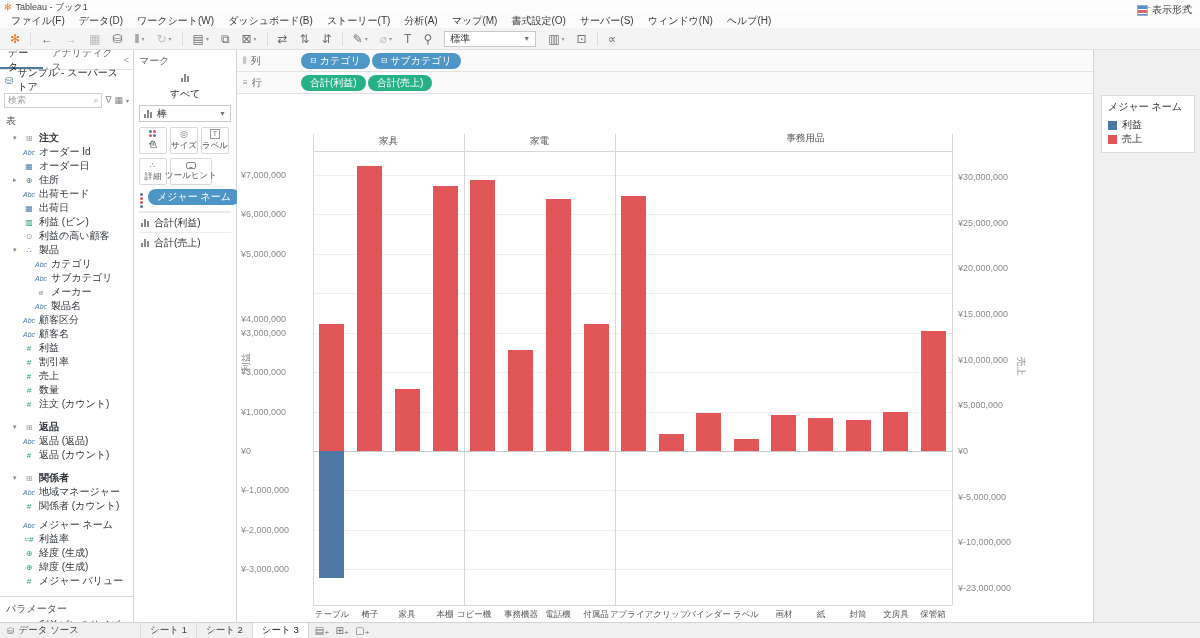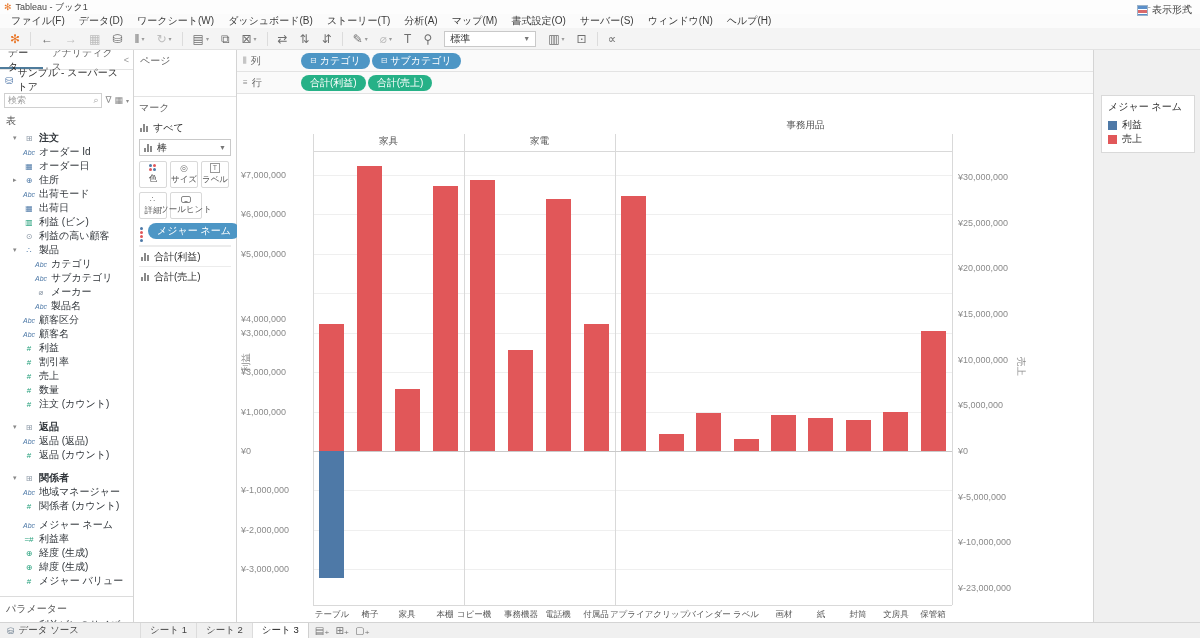--- a/index.html
+++ b/index.html
@@ -60,31 +60,31 @@
   .param-sep { border-top:1px solid #dcdcdc; margin:8px 0 3px 0; }
   .param-label { font-size:10px; color:#555; padding:2px 0 2px 6px; }
 
   
   .cardscol { position:absolute; left:134px; top:50px; width:103px; height:572px; background:#fff; border-right:1px solid #d4d4d4; }
   .card { border-bottom:1px solid #e3e3e3; padding:4px 6px; }
   .card-label { font-size:10px; color:#666; }
   .card.pages { height:47px; }
   .card.filters { height:53px; }
   .marks { padding:4px 5px; }
-  .mk-all { display:flex; align-items:center; gap:5px; margin:6px 1px 4px 1px; }
+  .mk-all { display:flex; align-items:center; gap:5px; margin:6px 1px 4px 1px;flex-direction:column; }
   .mk-all .lbl { font-size:10px; color:#333; }
   .bars-ic { display:inline-flex; align-items:flex-end; gap:1px; height:8px; }
   .bars-ic i { display:block; width:2px; background:#8a8a8a; }
   .mk-type { height:17px; border:1px solid #c9c9c9; display:flex; align-items:center; gap:5px; padding:0 4px; margin-bottom:5px; background:#fff; }
   .mk-type .lbl { font-size:10px; color:#333; flex:1; }
   .mk-type .arrow { font-size:7px; color:#777; }
   .mk-btnrow { display:flex; gap:3px; margin-bottom:4px; }
   .mk-btn { border:1px solid #d9d9d9; border-radius:2px; height:27px; display:flex; flex-direction:column; align-items:center; justify-content:center; gap:1px; background:#fff; }
   .mk-btn .blbl { font-size:8.5px; color:#555; white-space:nowrap; }
-  .mk-btn.w28 { width:28px; } .mk-btn.w45 { width:32px; }
+  .mk-btn.w28 { width:28px; } .mk-btn.w45 { width:42px; }
   .dots4 { display:inline-block; width:8px; height:8px; }
   .dots4 i { display:block; width:3px; height:3px; border-radius:50%; float:left; margin:0 1px 1px 0; }
   .d-blue { background:#4e79a7; } .d-red { background:#e15759; }
   .ic-size { font-size:9px; color:#777; }
   .ic-label { font-size:7px; color:#777; border:1px solid #999; padding:0 2px; line-height:8px; }
   .ic-detail { font-size:8px; color:#777; letter-spacing:1px; }
   .ic-tooltip { display:inline-block; width:10px; height:7px; border:1px solid #888; border-radius:2px; position:relative; }
   .ic-tooltip:after { content:""; position:absolute; left:2px; bottom:-3px; border:2px solid transparent; border-top-color:#888; }
   .mk-colorpill { display:flex; align-items:center; gap:4px; margin:4px 0 6px 1px; }
   .pill { height:16px; border-radius:9px; display:inline-flex; align-items:center; gap:3px; padding:0 9px; color:#fff; font-size:10px; white-space:nowrap; }
@@ -383,23 +383,20 @@
         <div class="param-label">パラメーター</div>
         <div class="field-row">
           <span class="exp"></span>
           <span class="f-icon green">#</span>
           <span class="f-label">利益ビンのサイズ</span>
         </div>
       </div>
   </div>
 
   <div class="cardscol">
-    <div class="card pages">
-      <span class="card-label">ページ</span>
-    </div>
     <div class="marks">
       <span class="card-label">マーク</span>
       <div class="mk-all">
         <span class="bars-ic">
             <i style="height:4px"></i>
             <i style="height:8px"></i>
             <i style="height:6px"></i>
           </span>
         <span class="lbl">すべて</span>
       </div>
@@ -500,21 +497,21 @@
         <span class="pill meas">
           <span>合計(売上)</span>
         </span>
       </span>
   </div>
 
   <div class="sheet-title">シート 3</div>
   <div class="chart" id="chart">
       <div class="abs cat-hdr" style="left: 76px; top: 41px; width: 151px;">家具</div>
       <div class="abs cat-hdr" style="left: 227px; top: 41px; width: 151px;">家電</div>
-      <div class="abs cat-hdr" style="left: 378px; top: 25px; width: 337px; padding-left: 44px;">事務用品</div>
+      <div class="abs cat-hdr" style="left: 378px; top: 38px; width: 337px; padding-left: 44px;">事務用品</div>
       <div class="abs gridline" style="left: 76px; top: 81px; width: 639px;"></div>
       <div class="abs gridline" style="left: 76px; top: 120px; width: 639px;"></div>
       <div class="abs gridline" style="left: 76px; top: 160px; width: 639px;"></div>
       <div class="abs gridline" style="left: 76px; top: 199px; width: 639px;"></div>
       <div class="abs gridline" style="left: 76px; top: 239px; width: 639px;"></div>
       <div class="abs gridline" style="left: 76px; top: 278px; width: 639px;"></div>
       <div class="abs gridline" style="left: 76px; top: 318px; width: 639px;"></div>
       <div class="abs gridline" style="left: 76px; top: 396px; width: 639px;"></div>
       <div class="abs gridline" style="left: 76px; top: 436px; width: 639px;"></div>
       <div class="abs gridline" style="left: 76px; top: 475px; width: 639px;"></div>

